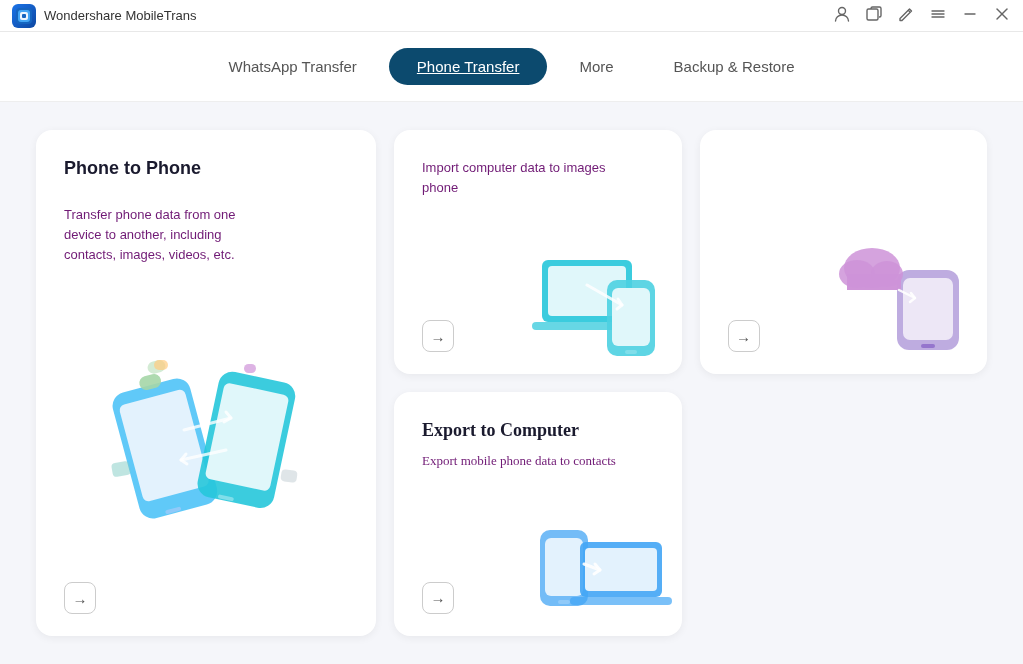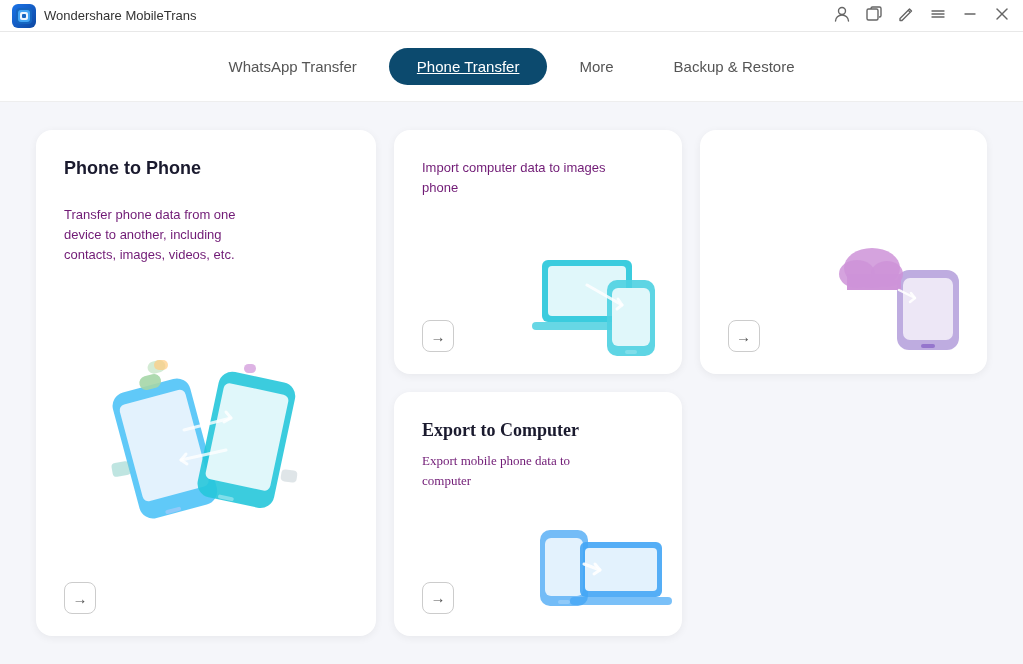--- a/index.html
+++ b/index.html
@@ -288,21 +288,21 @@
           <rect x="10" y="50" width="54" height="10" rx="0" fill="#ce93d8" opacity="0.85"></rect>
 
           <path d="M62 60 L78 68" stroke="#fff" stroke-width="2.5" stroke-linecap="round" opacity="0.9"></path>
           <path d="M74 63 L78 68 L73 72" stroke="#fff" stroke-width="2.5" stroke-linecap="round" stroke-linejoin="round" fill="none" opacity="0.9"></path>
         </svg>
       </div>
     </div>
 
     <div class="card" style="position:relative; min-height: 175px; grid-column: 2 / 3; font-family: Liberation Serif, serif;">
       <div class="card-title">Export to Computer</div>
-      <div class="card-desc">Export mobile phone data to computer</div>
+      <div class="card-desc">Export mobile phone data to contacts</div>
       <div class="card-arrow" style="margin-top: auto; width:32px; height:32px; border:1.5px solid #ccc; border-radius:8px; display:flex; align-items:center; justify-content:center;">→</div>
 
       <div class="illus-export">
         <svg width="140" height="130" viewBox="0 0 140 130">
 
           <rect x="8" y="38" width="48" height="76" rx="10" fill="#64b5f6" opacity="0.9"></rect>
           <rect x="13" y="46" width="38" height="58" rx="6" fill="#e3f2fd"></rect>
           <rect x="26" y="108" width="12" height="4" rx="2" fill="#90caf9"></rect>
 
           <rect x="48" y="50" width="82" height="55" rx="6" fill="#42a5f5" opacity="0.9"></rect>

